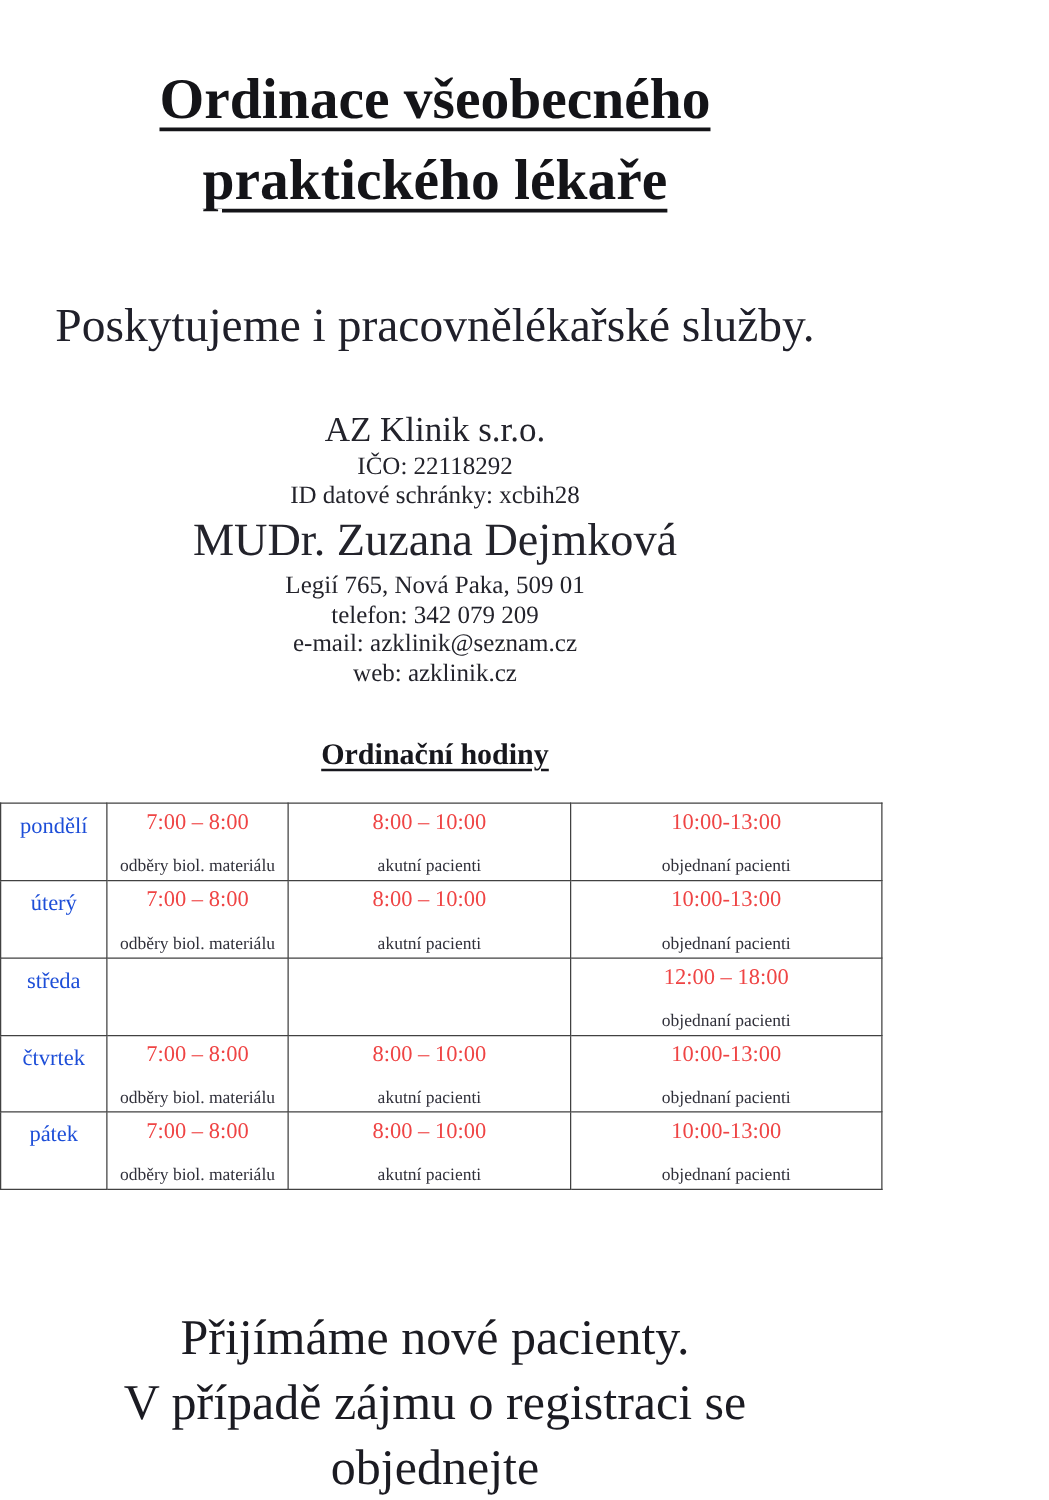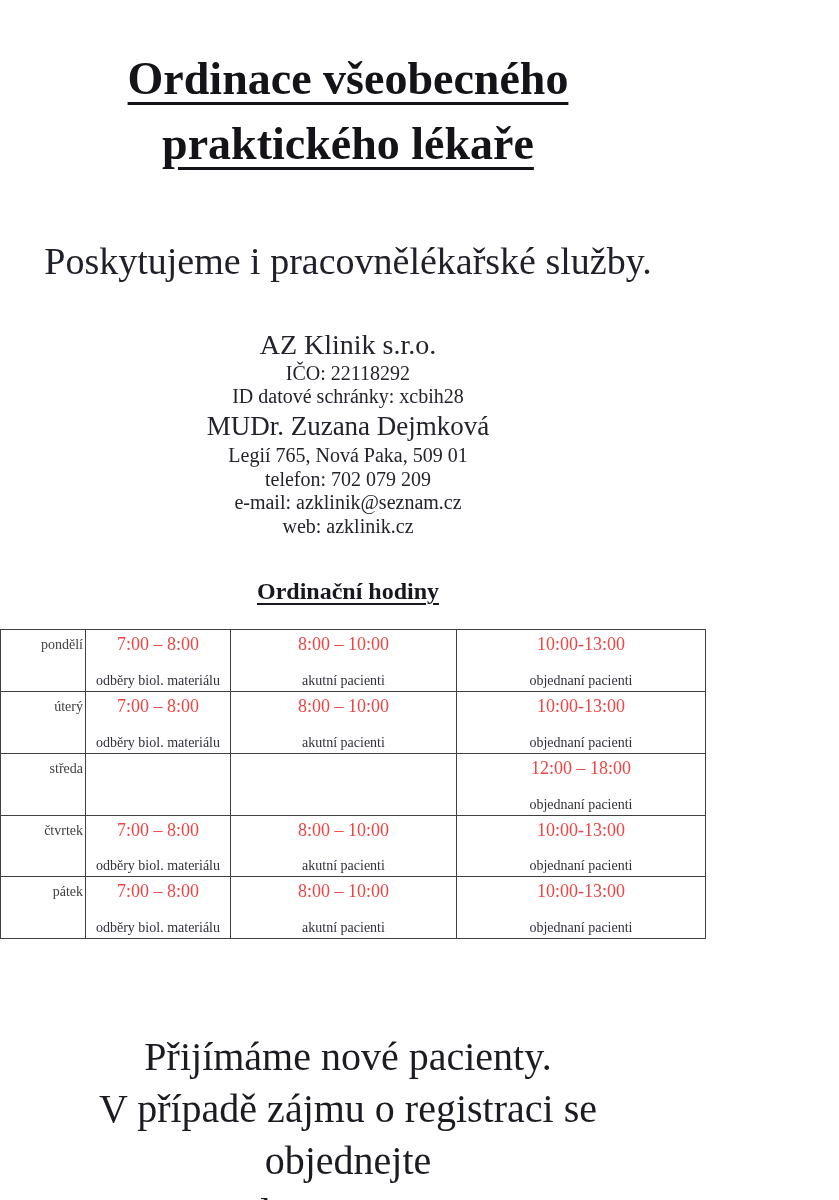--- a/index.html
+++ b/index.html
@@ -35,21 +35,21 @@
   
   .subtitle{
     margin:62px 0 0 0;
     font-size:38px;
     font-weight:normal;
     color:#20202a;
   }
   
   .contact{margin-top:44px;line-height:1.2;color:#23232b;}
   .contact .big{font-size:28px;line-height:1.25;}
-  .contact .big2{font-size:27px;line-height:1.3;}
+  .contact .big2{font-size:37px;line-height:1.3;}
   .contact .small{font-size:20px;line-height:1.18;}
   
   .hours-heading{
     margin:40px 0 0 0;
     font-size:24px;
     font-weight:bold;
     color:#17171d;
     text-decoration:underline;
     text-decoration-thickness:2px;
     text-underline-offset:4px;
@@ -64,24 +64,23 @@
   }
   .hours-table td{
     border:1px solid #414141;
     vertical-align:top;
     text-align:center;
     height:43px;
     padding:4px 2px 2px 2px;
     box-sizing:content-box;
   }
   .hours-table td.day{
-    font-size:14px;
+    font-size:18px;
     padding-top:7px;
-    color:#404040;
-    text-align:right;
+    color:#1d4ed8;
   }
   .hours-table .time{
     font-size:18px;
     line-height:1.15;
     color:#ef4444;
   }
   .hours-table .lbl{
     font-size:14px;
     line-height:1.15;
     margin-top:18px;
@@ -108,21 +107,21 @@
   </h1>
 
   <p class="subtitle">Poskytujeme i pracovnělékařské služby.</p>
 
   <div class="contact">
     <div class="big">AZ Klinik s.r.o.</div>
     <div class="small">IČO: 22118292</div>
     <div class="small">ID datové schránky: xcbih28</div>
     <div class="big2">MUDr. Zuzana Dejmková</div>
     <div class="small">Legií 765, Nová Paka, 509 01</div>
-    <div class="small">telefon: 702 079 209</div>
+    <div class="small">telefon: 342 079 209</div>
     <div class="small">e-mail: azklinik@seznam.cz</div>
     <div class="small">web: azklinik.cz</div>
   </div>
 
   <div>
     <h2 class="hours-heading">Ordinační hodiny</h2>
   </div>
 
   <table class="hours-table">
     <colgroup>

